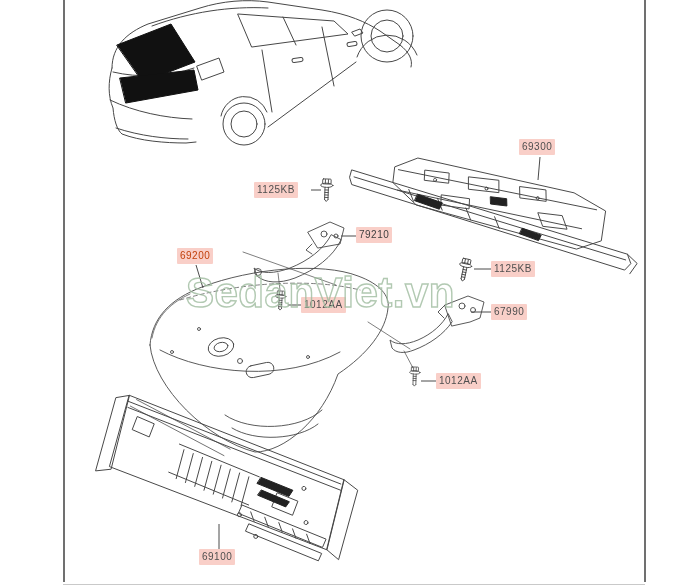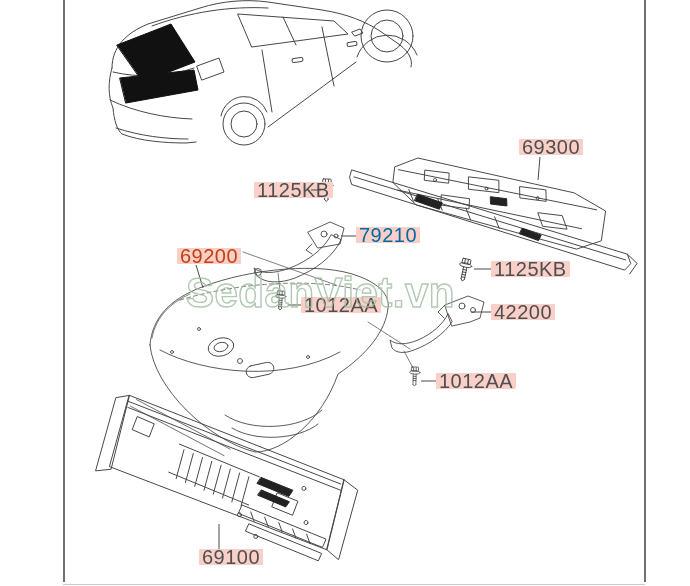--- a/index.html
+++ b/index.html
@@ -11,21 +11,21 @@
   #stage{position:absolute;left:0;top:0;width:690px;height:586px;}
   svg{position:absolute;left:0;top:0;}
   #art{z-index:1;}
   #leaders{z-index:3;}
   #wmsvg{z-index:4;pointer-events:none;}
   .vline{position:absolute;top:0;width:1.5px;height:582px;background:#707070;z-index:0;}
   .hline{position:absolute;left:63px;width:582px;height:1px;background:#c9c9c9;top:584px;z-index:0;}
   .callout{
     position:absolute;z-index:2;
     background:#f9cfc8;color:#4f4f4f;
-    font-size:20px;line-height:16px;font-weight:400;
+    font-size:10px;line-height:16px;font-weight:400;
     padding:0 3px;letter-spacing:0.5px;white-space:nowrap;
     border-radius:1px;cursor:pointer;
   }
   #watermark-text{opacity:0.8;}
 </style>
 </head>
 <body>
 
 <div id="stage">
 
@@ -185,22 +185,22 @@
       <line x1="436" y1="381" x2="421" y2="381" stroke="#4a4a4a" stroke-width="1"></line>
       <line x1="219" y1="549" x2="219" y2="524" stroke="#4a4a4a" stroke-width="1"></line>
     </svg>
 
   <svg id="wmsvg" width="690" height="586" viewBox="0 0 690 586">
     <text id="watermark-text" x="186" y="307" font-family="Liberation Sans, sans-serif" font-size="42" font-weight="bold" letter-spacing="0.5" fill="none" stroke="#9fbc9f" stroke-width="1.4">SedanViet.vn</text>
   </svg>
 
   <div id="callouts">
       <div class="callout" style="left: 254px; top: 182px; background: rgb(249, 207, 200); color: rgb(79, 79, 79);">1125KB</div>
-      <div class="callout" style="left: 356px; top: 227px; background: rgb(249, 207, 200); color: #0369a1;">79210</div>
+      <div class="callout" style="left: 356px; top: 227px; background: rgb(249, 207, 200); color: #404040;">79210</div>
       <div class="callout" style="left: 519px; top: 139px; background: rgb(249, 207, 200); color: rgb(79, 79, 79);">69300</div>
       <div class="callout" style="left: 177px; top: 248px; background: rgb(249, 207, 200); color: #c2410c;">69200</div>
       <div class="callout" style="left: 301px; top: 297px; background: rgb(249, 207, 200); color: rgb(79, 79, 79);">1012AA</div>
       <div class="callout" style="left: 491px; top: 261px; background: rgb(249, 207, 200); color: rgb(79, 79, 79);">1125KB</div>
-      <div class="callout" style="left: 491px; top: 304px; background: rgb(249, 207, 200); color: rgb(79, 79, 79);">42200</div>
+      <div class="callout" style="left: 491px; top: 304px; background: rgb(249, 207, 200); color: rgb(79, 79, 79);">67990</div>
       <div class="callout" style="left: 436px; top: 373px; background: rgb(249, 207, 200); color: rgb(79, 79, 79);">1012AA</div>
       <div class="callout" style="left: 199px; top: 549px; background: rgb(249, 207, 200); color: rgb(79, 79, 79);">69100</div>
     </div>
 </div>
 
 </body></html>

